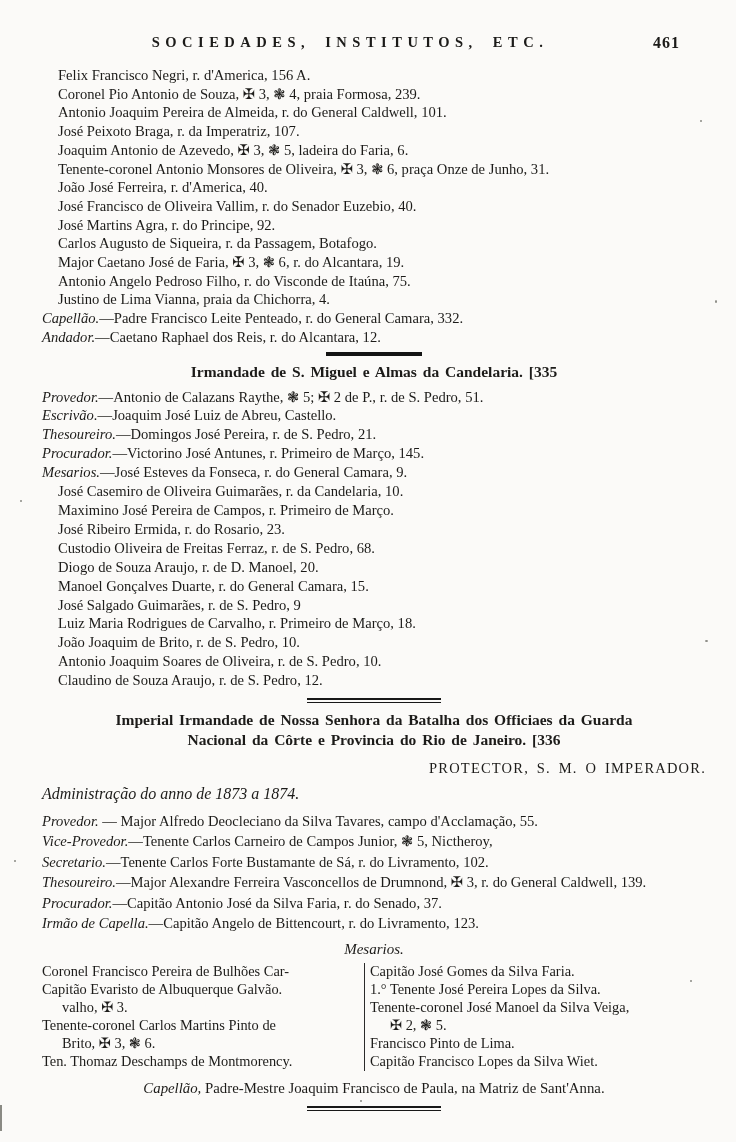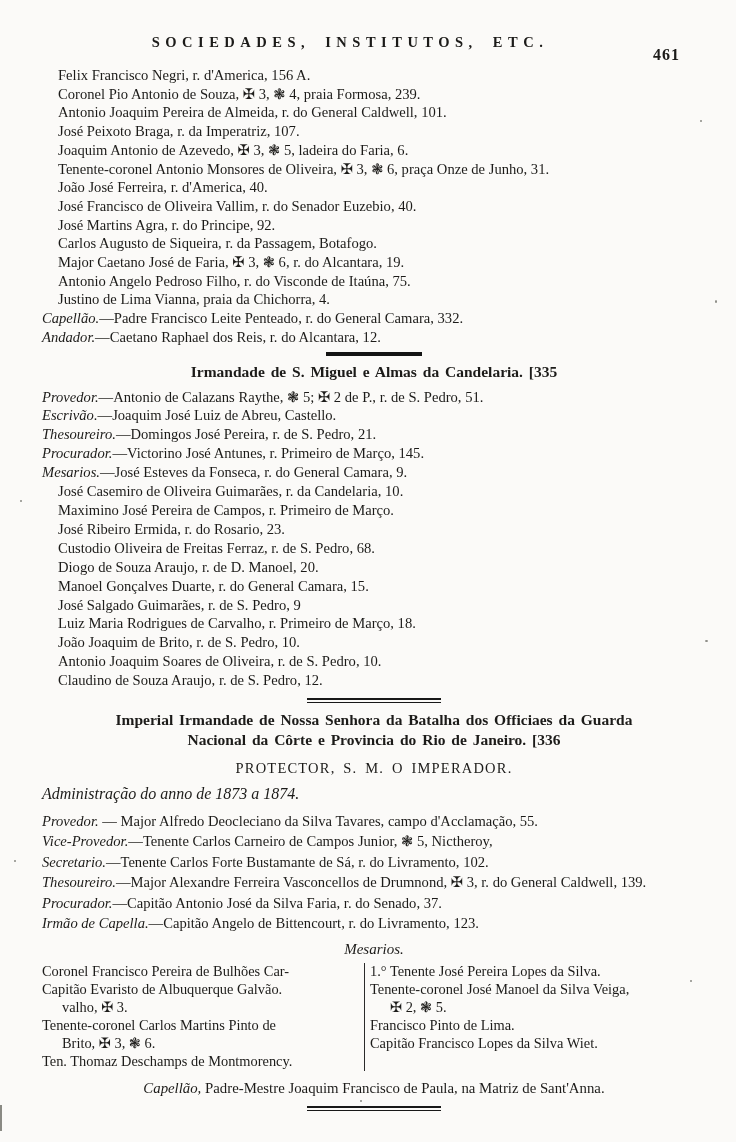--- a/index.html
+++ b/index.html
@@ -10,31 +10,31 @@
     font-family:"Liberation Serif","DejaVu Serif",serif;
     position:relative;overflow:hidden;
   }
   .page{padding:34px 30px 0 42px;position:relative;}
   
   .hdr{position:relative;height:26px;margin-bottom:6px;}
   .hdr-title{
     position:absolute;left:12px;right:60px;text-align:center;
     font-weight:bold;font-size:14.5px;letter-spacing:5.5px;word-spacing:6px;
   }
-  .hdr-page{position:absolute;right:26px;top:12px;font-weight:bold;font-size:16px;letter-spacing:1px;}
+  .hdr-page{position:absolute;right:26px;top:0;font-weight:bold;font-size:16px;letter-spacing:1px;}
   
   .entry{font-size:14.6px;line-height:18.7px;padding-left:16px;text-indent:-16px;white-space:nowrap;}
   .entry.plain{padding-left:32px;}
   .lbl{font-style:italic;}
   
   .sec2 .entry{line-height:18.9px;}
   
   .h2{text-align:center;font-weight:bold;font-size:15.5px;word-spacing:2px;line-height:19px;}
   .h2.multi{line-height:19.5px;white-space:normal;padding:0 28px;}
-  .protector{text-align:center;font-size:14.5px;letter-spacing:1.2px;word-spacing:3px;margin-top:11px;}
+  .protector{text-align:right;font-size:14.5px;letter-spacing:1.2px;word-spacing:3px;margin-top:11px;}
   .admin{text-align:left;font-style:italic;font-size:16px;margin-top:8px;}
   .mes-h{text-align:center;font-style:italic;font-size:15px;margin-top:8px;}
   
   .officers{margin-top:8px;}
   .officers .entry{white-space:normal;line-height:20.4px;padding-left:24px;text-indent:-24px;max-width:648px;}
   
   .rule-bold{width:96px;height:4px;background:#141414;margin:5px auto 6px auto;}
   .rule-dbl{width:134px;height:2px;border-top:2px solid #181818;border-bottom:1px solid #181818;margin:8px auto 7px auto;}
   
   .cols{display:flex;margin-top:5px;}
@@ -121,20 +121,21 @@
   <div class="cols">
     <div class="col-l">
       <div class="cline">Coronel Francisco Pereira de Bulhões Car-</div>
       <div class="cline">Capitão Evaristo de Albuquerque Galvão.</div>
       <div class="cline cont">valho, ✠ 3.</div>
       <div class="cline">Tenente-coronel Carlos Martins Pinto de</div>
       <div class="cline cont">Brito, ✠ 3, ❃ 6.</div>
       <div class="cline">Ten. Thomaz Deschamps de Montmorency.</div>
     </div>
     <div class="col-r">
+      <div class="cline">Capitão José Gomes da Silva Faria.</div>
       <div class="cline">1.° Tenente José Pereira Lopes da Silva.</div>
       <div class="cline">Tenente-coronel José Manoel da Silva Veiga,</div>
       <div class="cline cont">✠ 2, ❃ 5.</div>
       <div class="cline">Francisco Pinto de Lima.</div>
       <div class="cline">Capitão Francisco Lopes da Silva Wiet.</div>
     </div>
   </div>
 
   <div class="capellao"><span class="lbl">Capellão,</span><span> Padre-Mestre Joaquim Francisco de Paula, na Matriz de Sant'Anna.</span></div>
 

